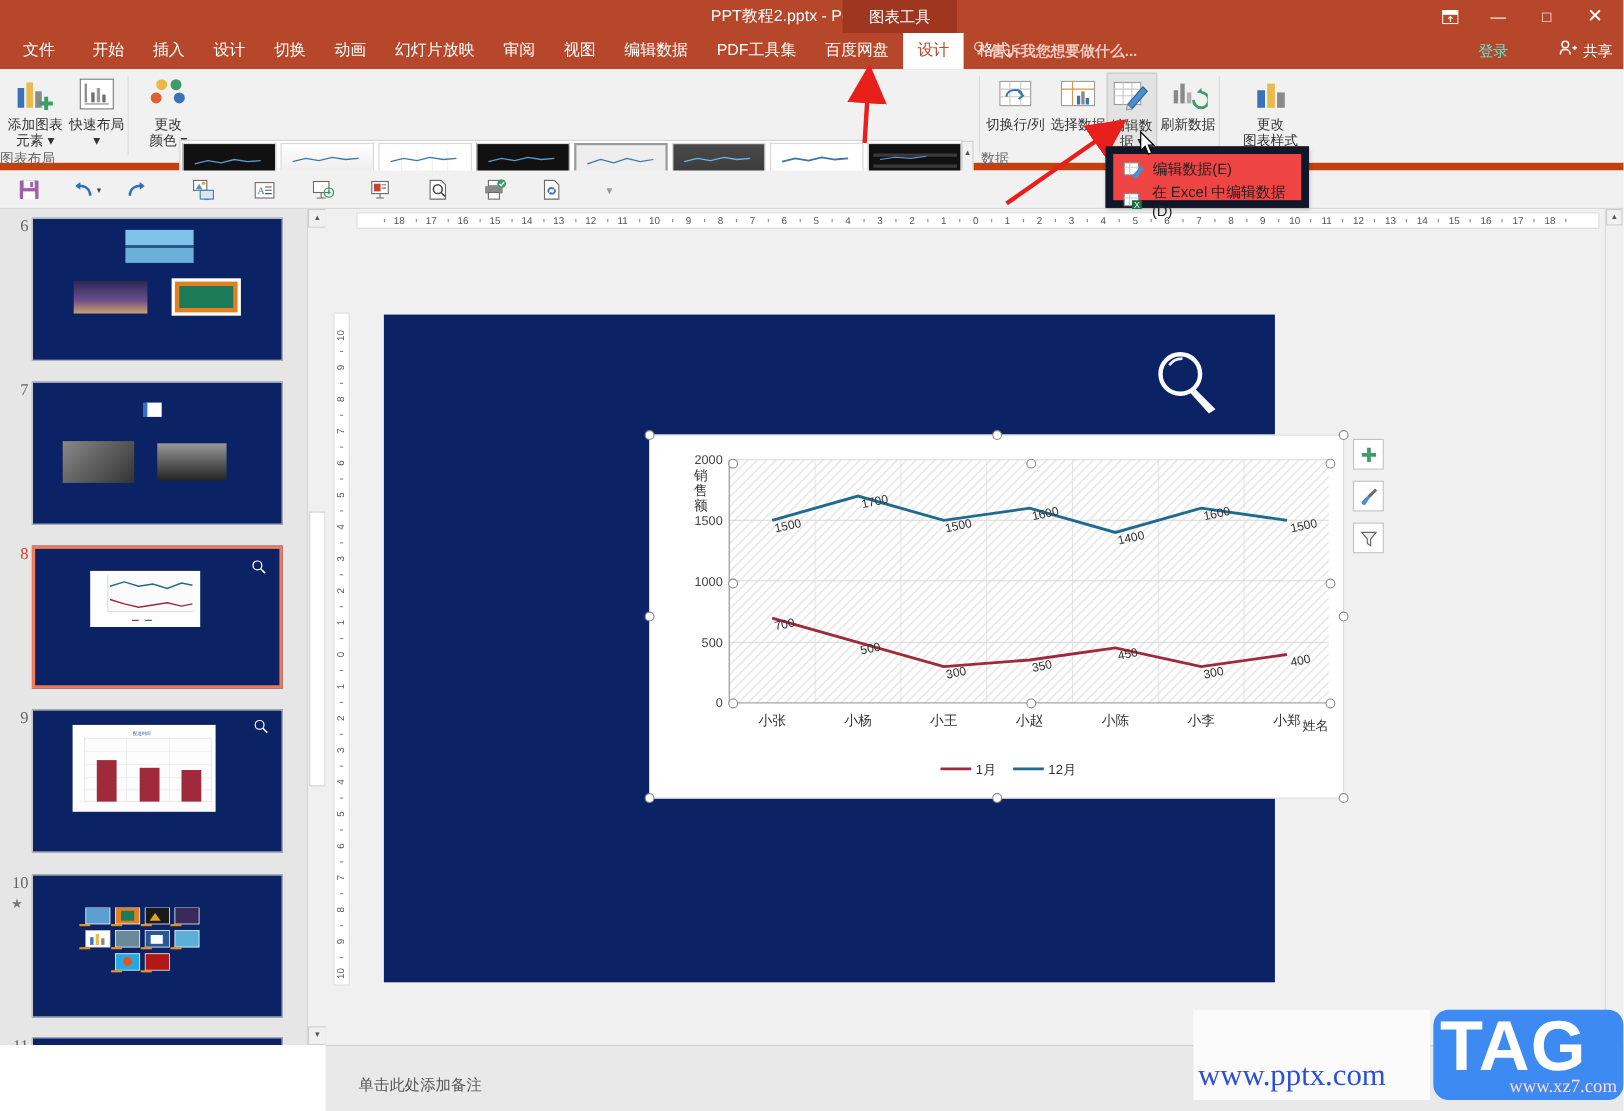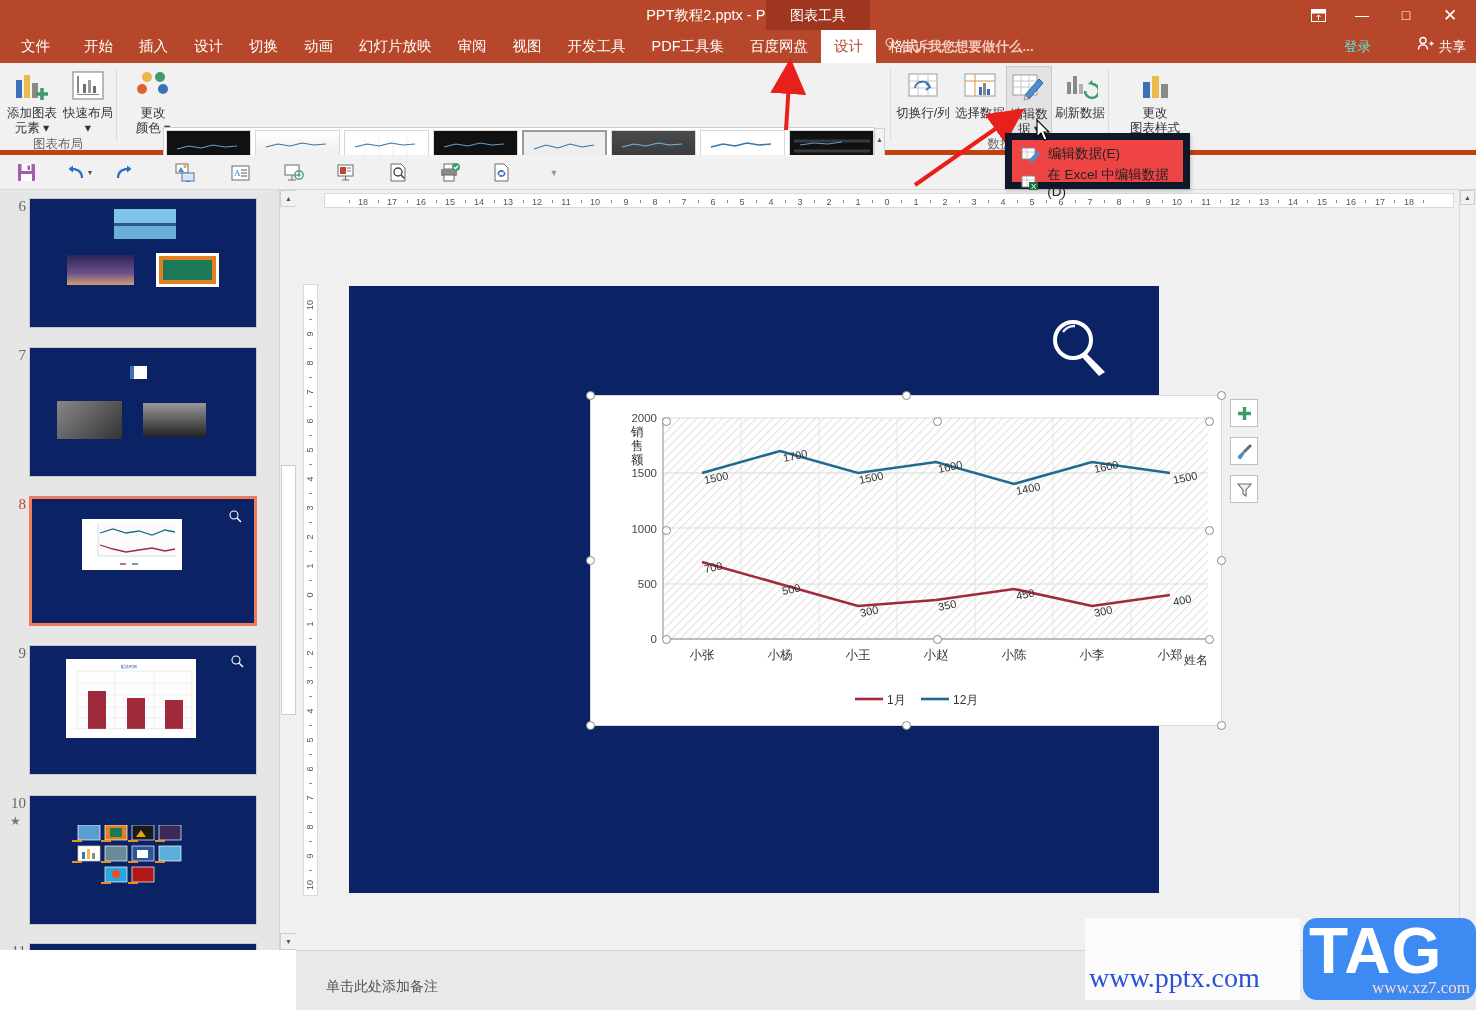--- a/index.html
+++ b/index.html
@@ -49,25 +49,25 @@
     position:absolute;right:105px;top:0;height:33px;line-height:33px;color:#5eead4;font-size:13.5px;
   }
   .share{
     position:absolute;right:10px;top:0;height:33px;line-height:33px;color:#fff;font-size:13.5px;
     display:flex;align-items:center;gap:5px;
   }
 
   
   .ribbon{
     position:absolute;left:0;top:63px;width:1476px;height:92px;
-    background:#f1f1f1;border-bottom:5px solid #c2410c;
+    background:#f1f1f1;border-bottom:7px solid #c2410c;
   }
   .rgroup{position:absolute;top:0;height:92px;}
   .rgroup-title{
-    position:absolute;bottom:2px;left:0;width:100%;text-align:center;
+    position:absolute;bottom:2px;left:0;width:100%;
     font-size:12.5px;color:#666;
   }
   .rgroup-sep{position:absolute;top:6px;width:1px;height:72px;background:#dcdcdc;}
 
   .bigbtn{
     position:absolute;top:3px;width:60px;text-align:center;font-size:12.5px;color:#333;
     line-height:15px;cursor:default;
   }
   .bigbtn .ic{height:40px;display:flex;align-items:center;justify-content:center;}
   .bigbtn .lbl{display:block;}
@@ -206,21 +206,21 @@
   <div class="tabs">
     <div class="tab file">文件</div>
     <div class="tab">开始</div>
     <div class="tab">插入</div>
     <div class="tab">设计</div>
     <div class="tab">切换</div>
     <div class="tab">动画</div>
     <div class="tab">幻灯片放映</div>
     <div class="tab">审阅</div>
     <div class="tab">视图</div>
-    <div class="tab">开发工具</div>
+    <div class="tab">编辑数据</div>
     <div class="tab">PDF工具集</div>
     <div class="tab">百度网盘</div>
     <div class="tab active">设计</div>
     <div class="tab">格式</div>
   </div>
   <div class="tellme">
     <span class="bulb">
       <svg width="12" height="14" viewBox="0 0 12 14">
           <circle cx="6" cy="5.5" r="4" fill="none" stroke="#f2c9bf" stroke-width="1.2"></circle>
           <path d="M4.3 10h3.4 M4.6 12h2.8" stroke="#f2c9bf" stroke-width="1.2"></path>

